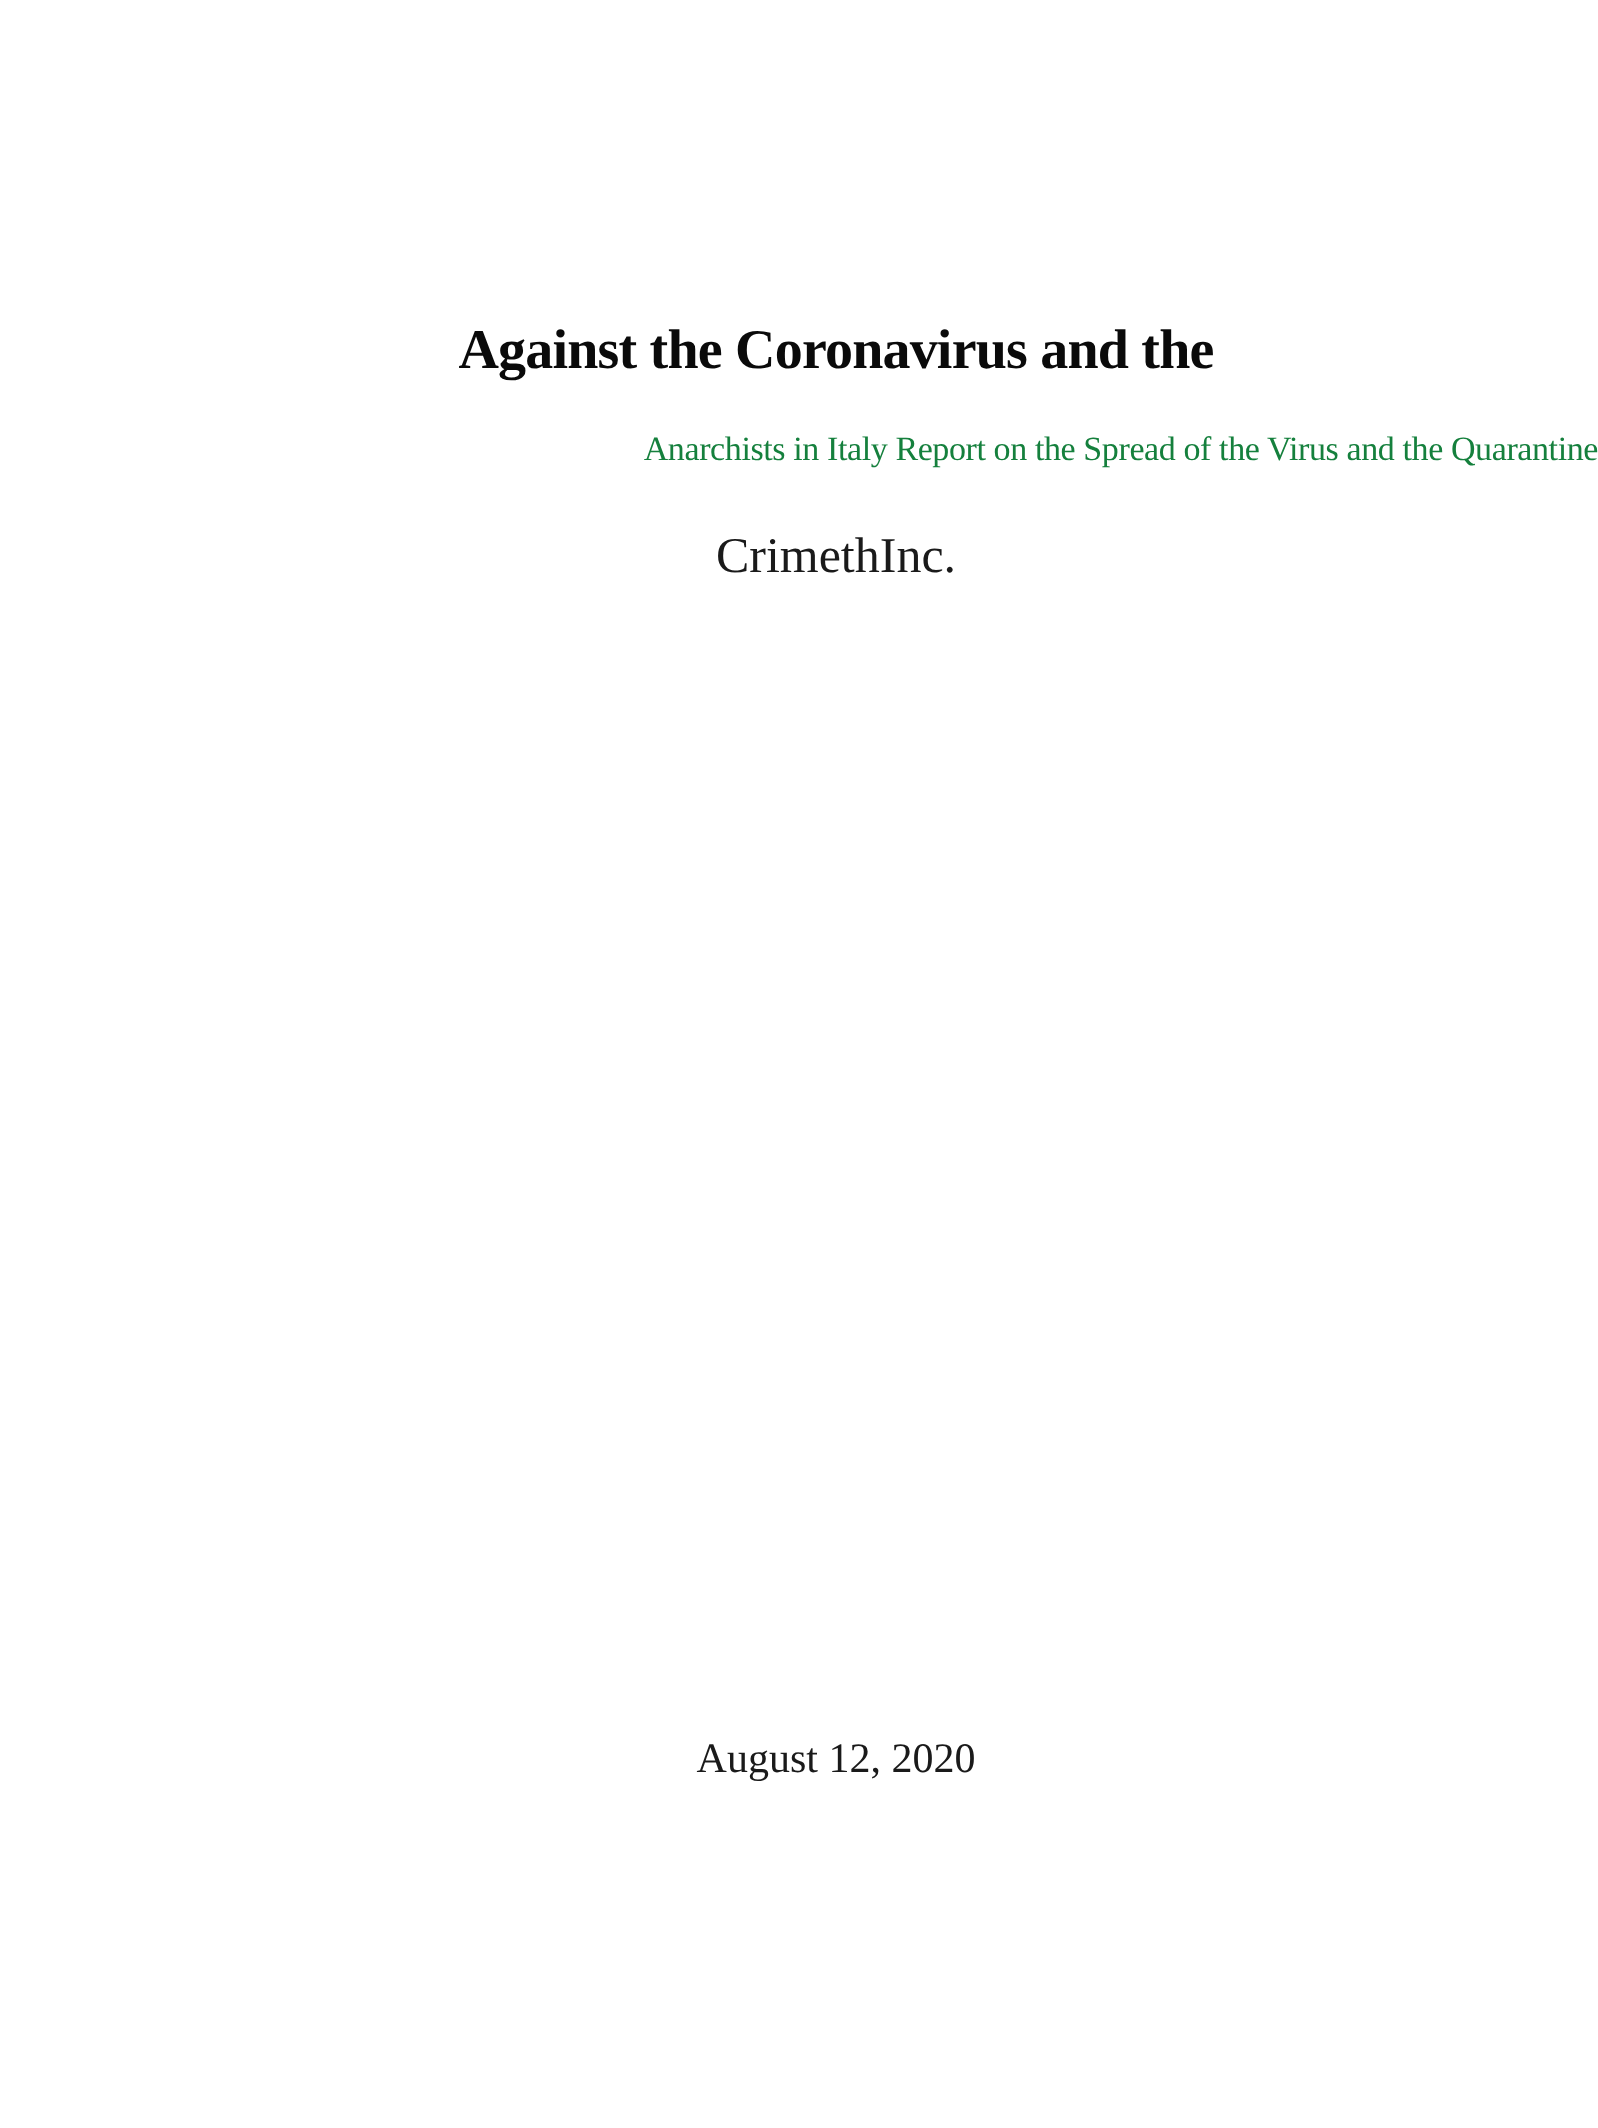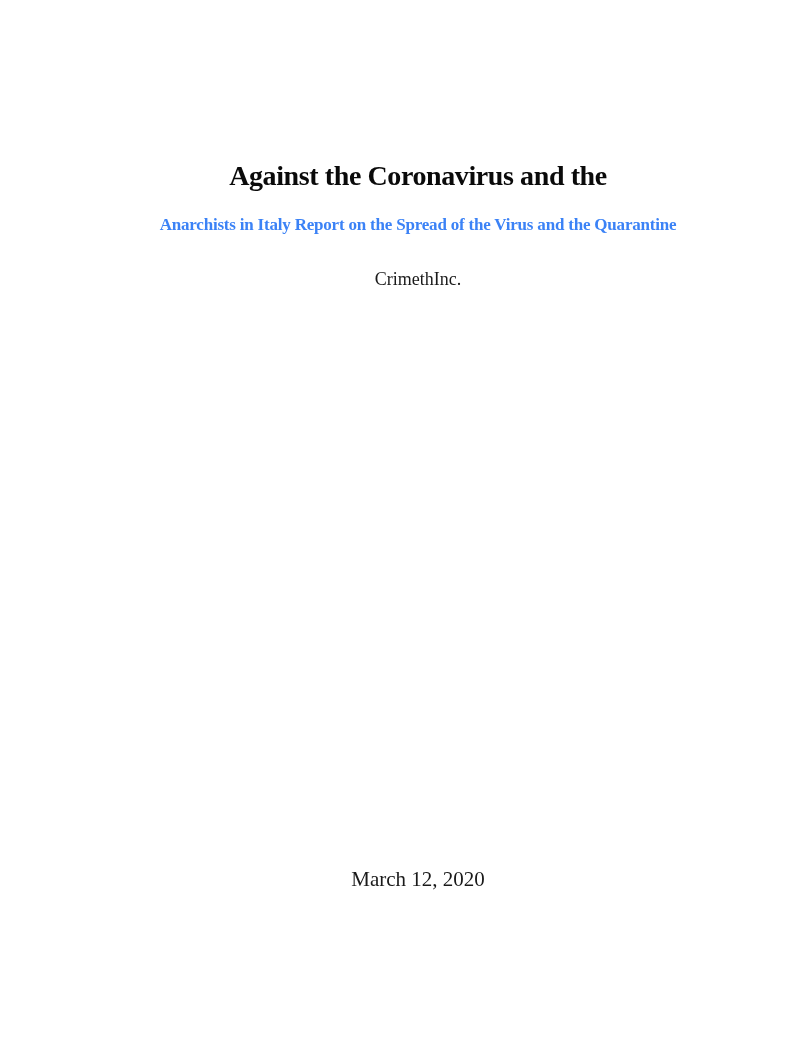--- a/index.html
+++ b/index.html
@@ -29,27 +29,28 @@
     font-size: 28px;
     line-height: 33px;
     font-weight: 700;
     letter-spacing: -0.4px;
     color: #0a0a0a;
   }
   .doc-subtitle {
     top: 214px;
     font-size: 17px;
     line-height: 22px;
-    font-weight: 700;
+    font-weight: 400;
     letter-spacing: -0.2px;
-    color: #3b82f6;
+    color: #15803d;
+    text-align: right;
   }
   .doc-author {
     top: 266px;
-    font-size: 18px;
+    font-size: 25px;
     line-height: 26px;
     font-weight: 400;
     color: #1a1a1a;
   }
   .doc-date {
     top: 866px;
     font-size: 21px;
     line-height: 26px;
     font-weight: 400;
     color: #1a1a1a;
@@ -61,15 +62,15 @@
 <div class="page">
 
   <h1 class="centered-block doc-title">
     <span class="title-line">Against the Coronavirus and the</span><br>
   </h1>
 
   <div class="centered-block doc-subtitle">Anarchists in Italy Report on the Spread of the Virus and the Quarantine</div>
 
   <div class="centered-block doc-author">CrimethInc.</div>
 
-  <div class="centered-block doc-date">March 12, 2020</div>
+  <div class="centered-block doc-date">August 12, 2020</div>
 
 </div>
 
 </body></html>

